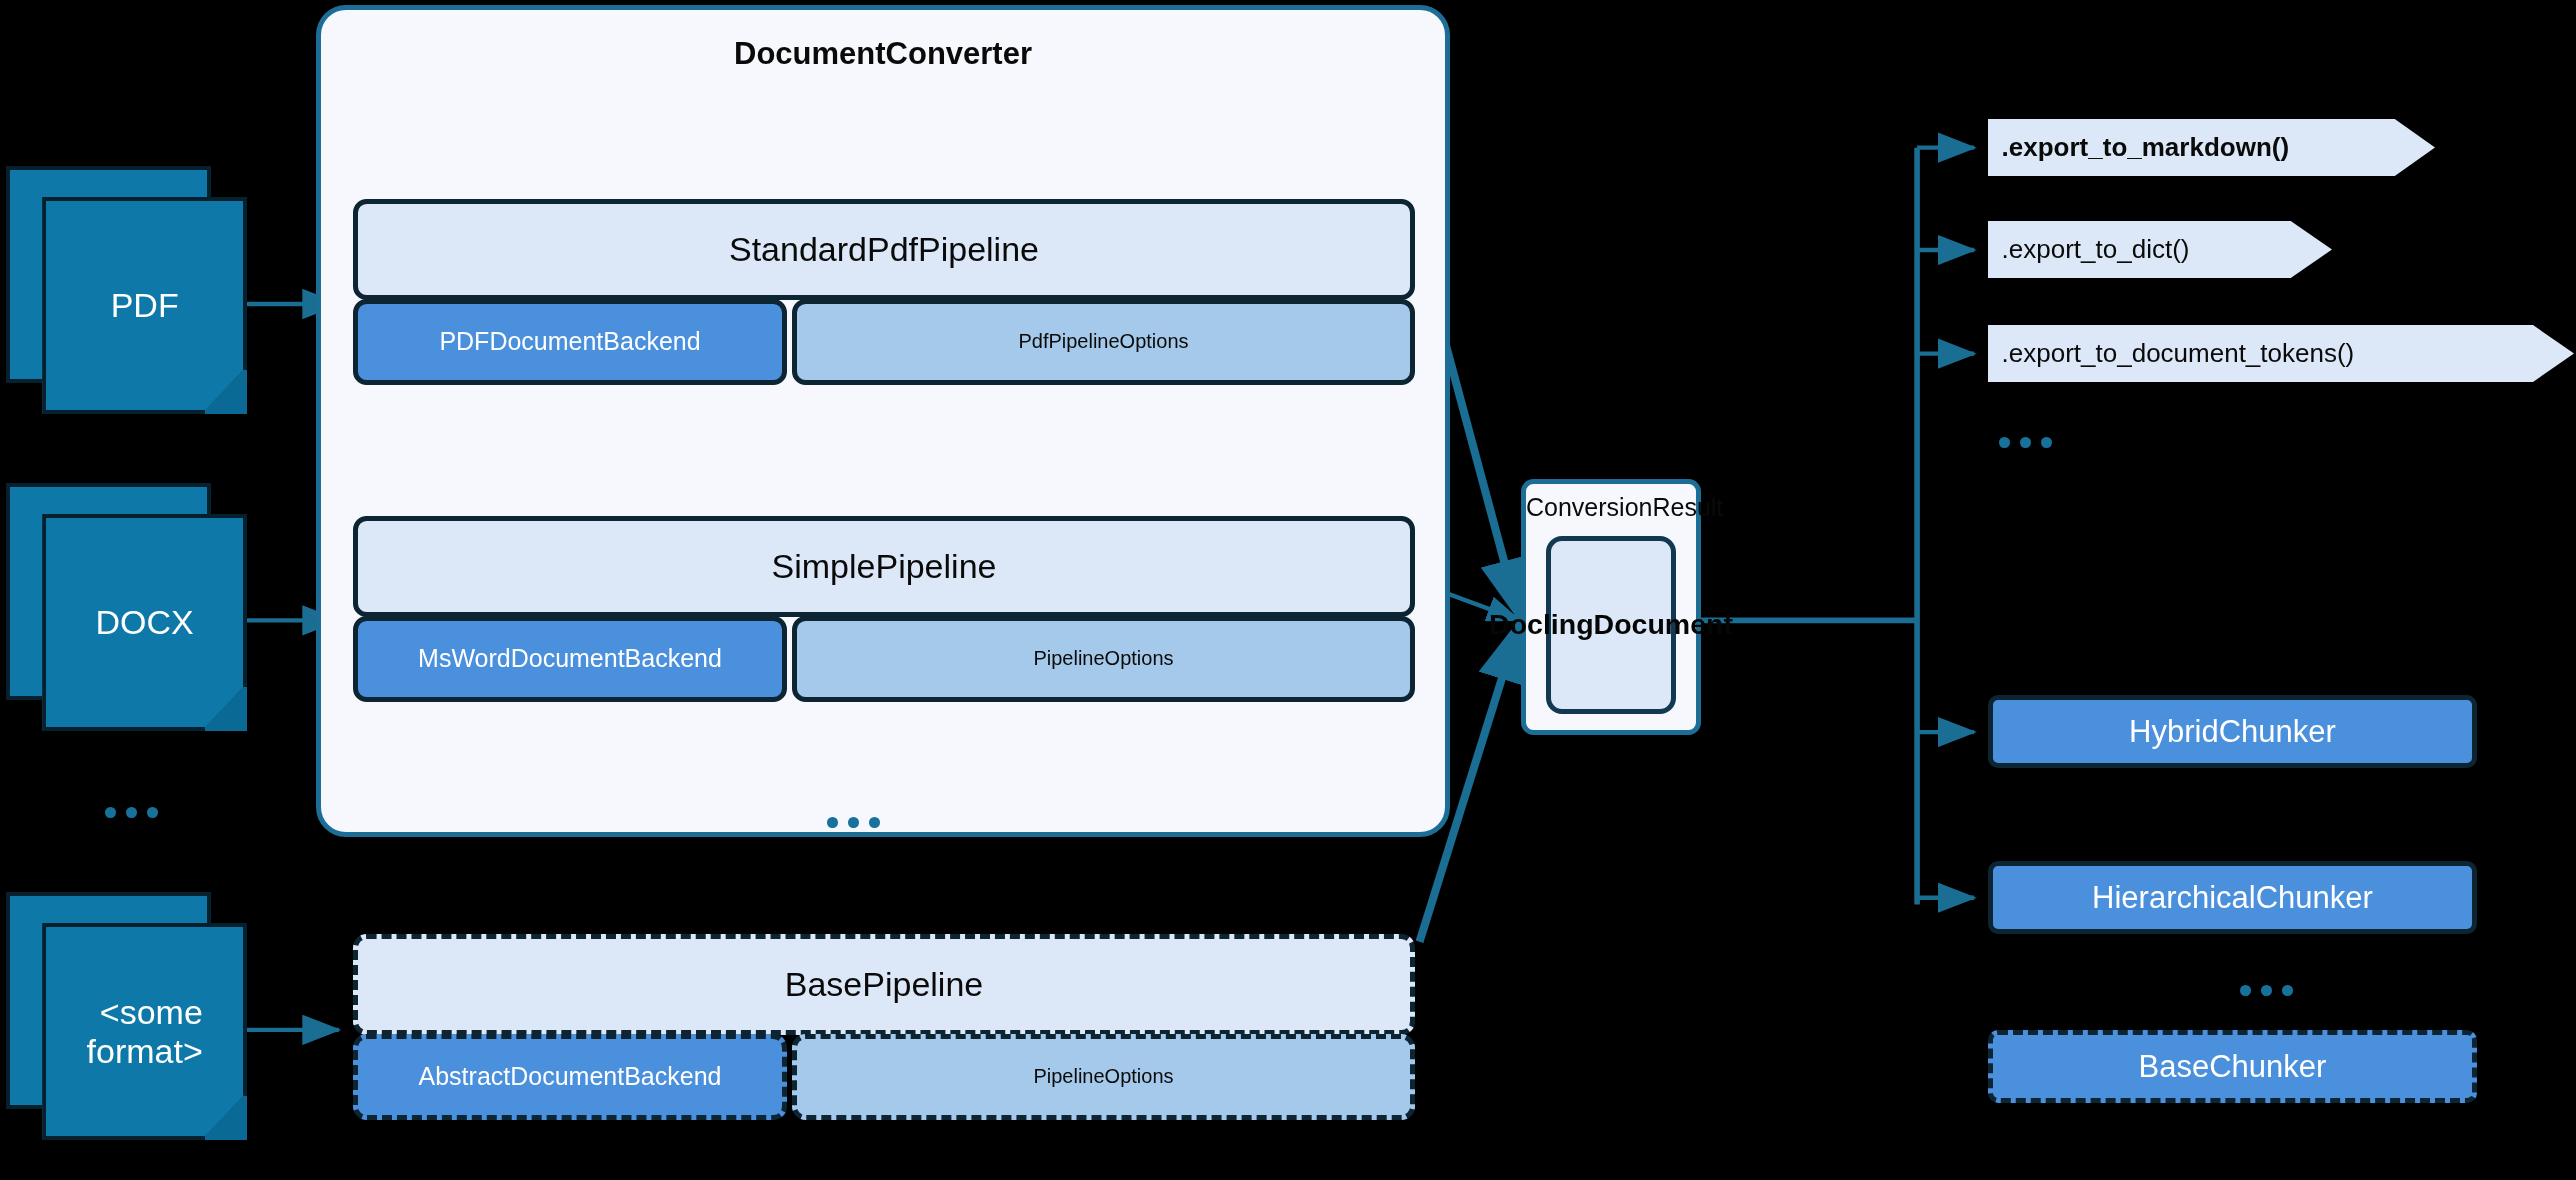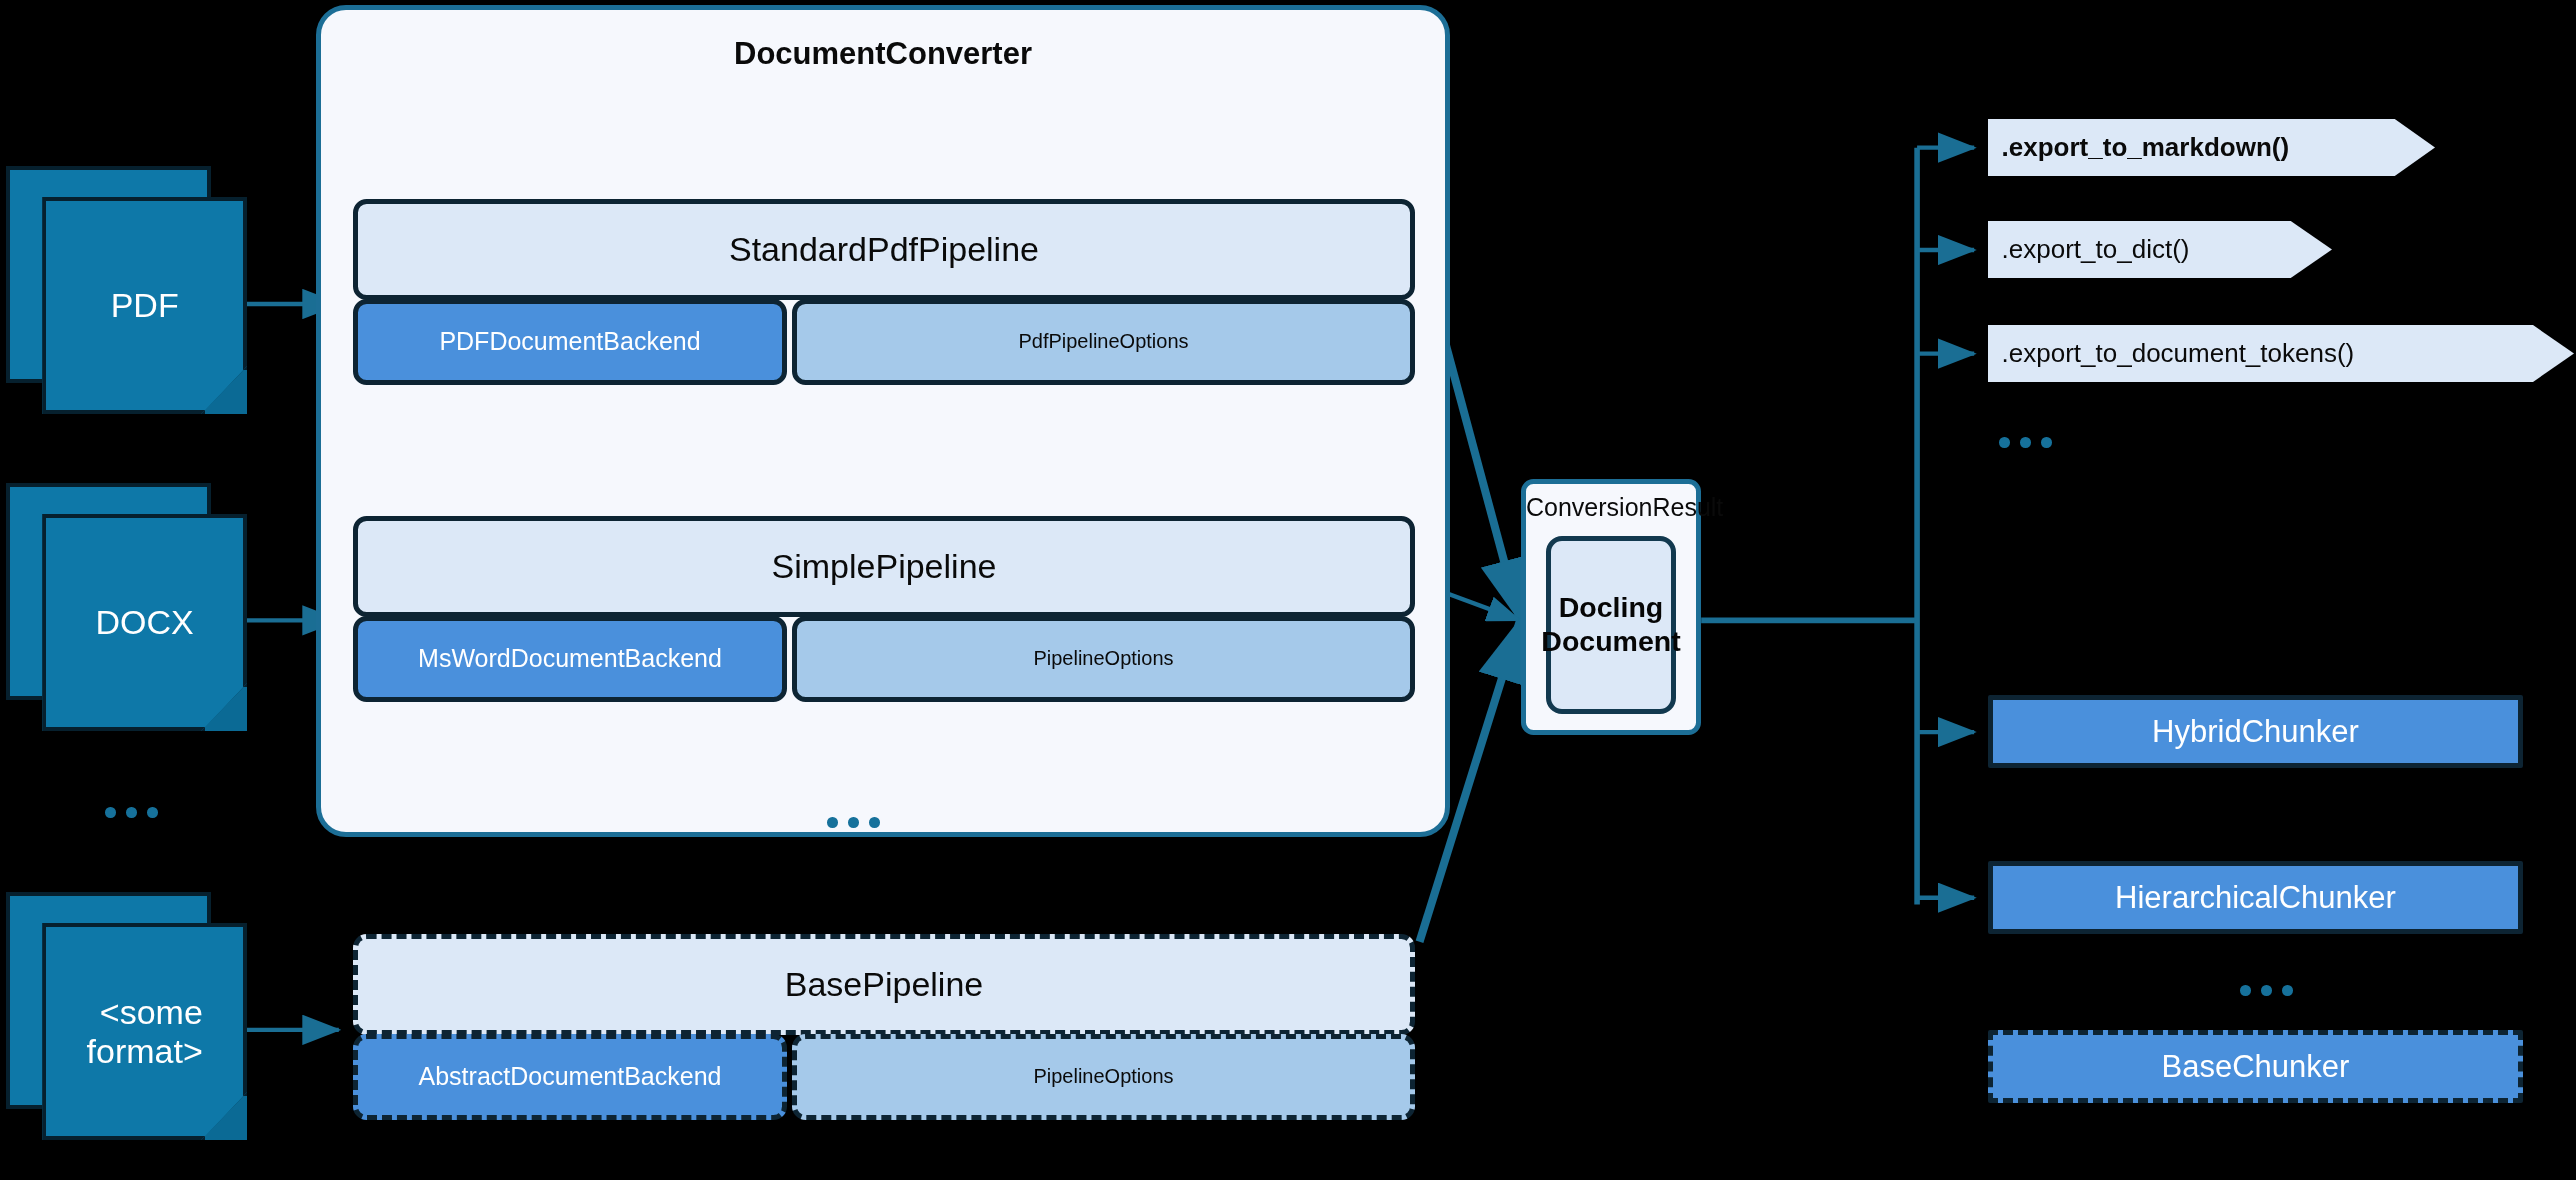--- a/index.html
+++ b/index.html
@@ -51,31 +51,31 @@
   .dots{position:absolute;display:flex;gap:10.5px;align-items:center;}
   .dots i{width:10.5px;height:10.5px;border-radius:50%;background:#16719b;display:block;}
 
   
   .convres{position:absolute;left:1521px;top:479px;width:180px;height:256px;
       background:#f6f8fd;border:5px solid #1c6e96;border-radius:12.4px;box-sizing:border-box;}
   .convres .cap{position:absolute;left:0;right:0;top:8.7px;text-align:center;
       font-size:25px;color:#0a0a0a;}
   .convres .inner{position:absolute;left:20px;right:20px;top:52px;bottom:16px;
       background:#dce8f7;border:5px solid #12394f;border-radius:16px;box-sizing:border-box;
-      display:flex;flex-direction:column;align-items:center;justify-content:center;
+      display:flex;align-items:center;justify-content:center;
       font-size:28.5px;font-weight:bold;color:#060606;line-height:1.18;text-align:right;}
 
   
   .banner{position:absolute;height:57px;background:#dce8f7;
       display:flex;align-items:center;color:#0a0a0a;font-size:26px;
       padding-left:13.6px;box-sizing:border-box;}
 
   
-  .chunk{position:absolute;left:1988px;width:535px;height:73px;
-      background:#4a90dc;border:5.6px solid #0d2433;border-radius:2px;box-sizing:border-box;
+  .chunk{position:absolute;left:1988px;width:489px;height:73px;
+      background:#4a90dc;border:5.6px solid #0d2433;border-radius:10px;box-sizing:border-box;
       display:flex;align-items:center;justify-content:center;color:#fff;font-size:31px;}
   .chunk.dashed{border-style:dashed;}
 </style>
 </head>
 <body>
 
 <div class="stage">
 
   <svg class="layer" viewBox="0 0 4152 1902">
     <defs>

